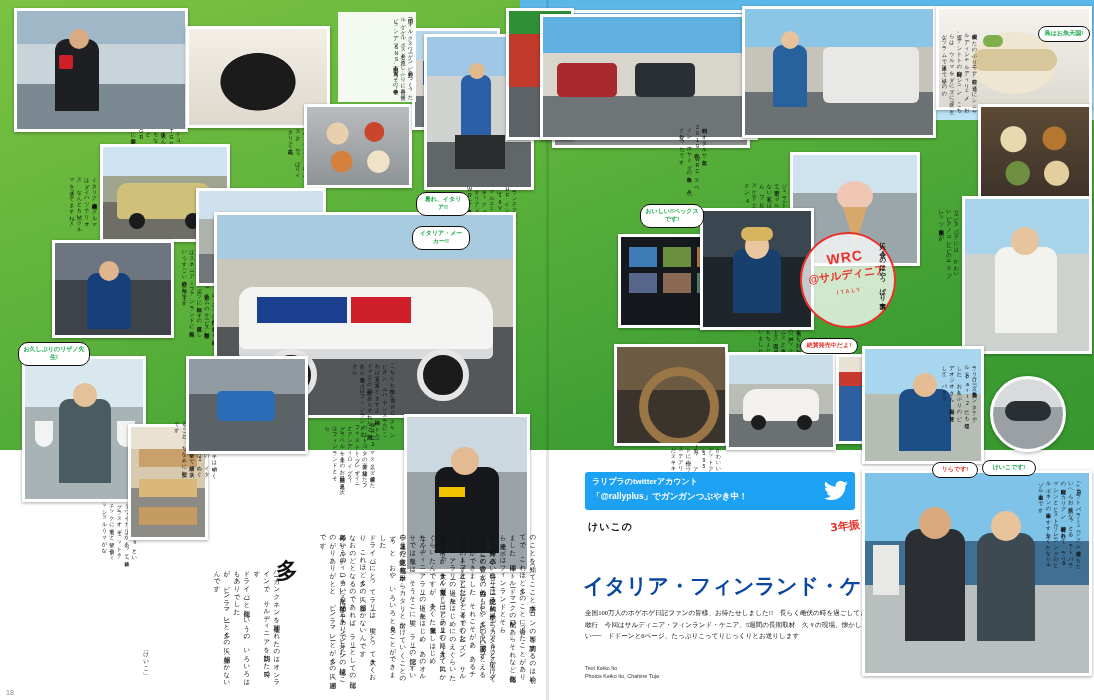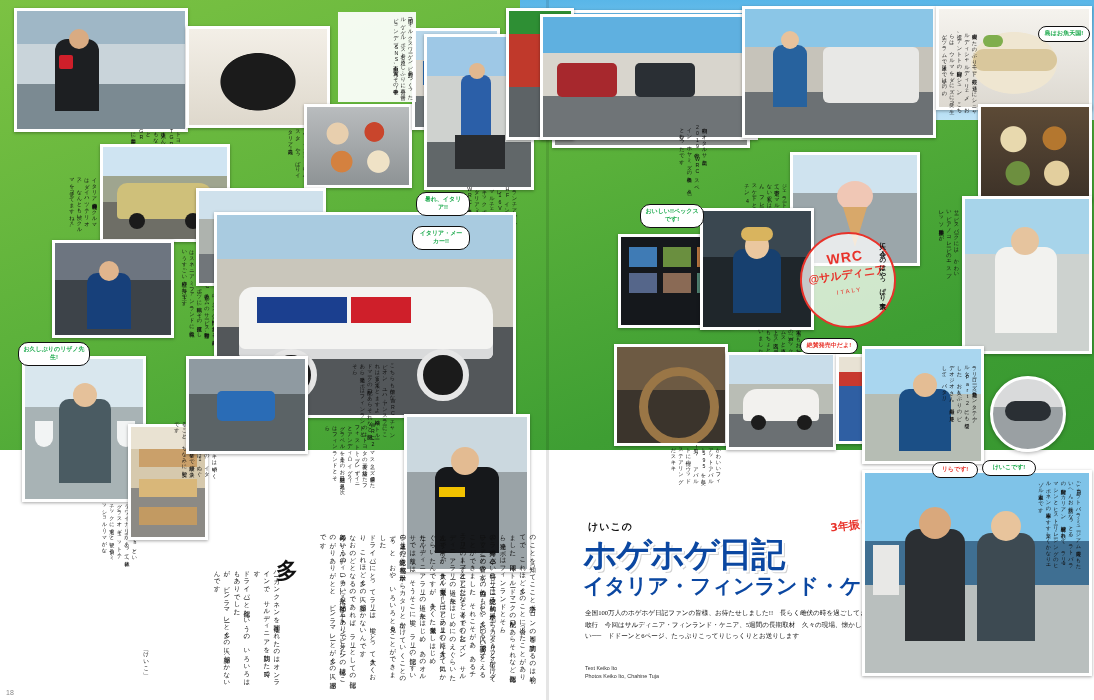--- a/index.html
+++ b/index.html
@@ -289,23 +289,29 @@
     <div style="position:absolute;left:34px;top:40px;width:52px;height:62px;background:#1b4f86;border-radius:10px 10px 0 0;"></div>
     <div style="position:absolute;left:48px;top:24px;width:24px;height:24px;border-radius:50%;background:#e4bd94;"></div>
   </div>
   <div class="speech" style="left:800px;top:338px;width:48px;color:#e8322a;">絶賛発売中だよ!</div>
   <div class="cap" style="left:914px;top:362px;height:60px;width:64px;">ラリーローズ最新号（ランタテ・デルタPart2）にも登場した。お久しぶりのビデオジオさん。離日も尊足しして、バタリ。</div>
 
   <div style="position:absolute;left:990px;top:376px;width:70px;height:70px;border-radius:50%;border:3px solid #fff;background:linear-gradient(180deg,#d9dadb 0 40%,#9aa0a3 40% 100%);box-shadow:0 1px 4px rgba(0,0,0,.35);overflow:hidden;">
     <div style="position:absolute;left:12px;top:22px;width:46px;height:20px;background:#2a2f34;border-radius:10px;"></div>
   </div>
 
+  <div class="twitter-bar">
+    <div class="l1">ラリプラのtwitterアカウント</div>
+    <div class="l2">「@rallyplus」でガンガンつぶやき中！</div>
+    <svg class="twitter-bird" viewBox="0 0 24 24">
+        <path fill="#ffffff" d="M23 4.9a9 9 0 0 1-2.6.7 4.5 4.5 0 0 0 2-2.5 9 9 0 0 1-2.9 1.1A4.5 4.5 0 0 0 11.7 8 12.8 12.8 0 0 1 2.4 3.3a4.5 4.5 0 0 0 1.4 6 4.4 4.4 0 0 1-2-.6v.1a4.5 4.5 0 0 0 3.6 4.4 4.5 4.5 0 0 1-2 .1 4.5 4.5 0 0 0 4.2 3.1A9 9 0 0 1 1 18.4a12.7 12.7 0 0 0 6.9 2c8.3 0 12.8-6.9 12.8-12.8v-.6A9 9 0 0 0 23 4.9z"></path>
+      </svg>
+  </div>
 
   <div class="kname">けいこの</div>
-  <div class="maintitle">ホゲホゲ日記</div>
   <div class="subtitle">イタリア・フィンランド・ケニア編</div>
   <div class="revive">3年振りに堂々復活!!</div>
   <div class="lead">全国100万人のホゲホゲ日記ファンの皆様、お待たせしました!!　長らく雌伏の時を過ごしてきたけいこさん。ついに海外取材を敢行　今回はサルディニア・フィンランド・ケニア、5週間の長期取材　久々の現場、懐かしい友人との再会、そして新たな出会い──　ドドーンと6ページ、たっぷりこってりじっくりとお送りします</div>
   <div class="credit" style="white-space:pre-line;">Text Keiko Ito
 Photos Keiko Ito, Chahine Tuja</div>
 
   <div class="ph" style="left:862px;top:470px;width:224px;height:200px;">
     <div class="inner" style="background:linear-gradient(180deg,#7fc3e8 0 34%,#3f6f92 34% 56%,#b9bfbe 56% 100%);"></div>
     <div style="position:absolute;left:40px;top:56px;width:60px;height:112px;background:#2b2f33;border-radius:14px 14px 0 0;"></div>
     <div style="position:absolute;left:54px;top:34px;width:32px;height:32px;border-radius:50%;background:#d9a87c;"></div>

